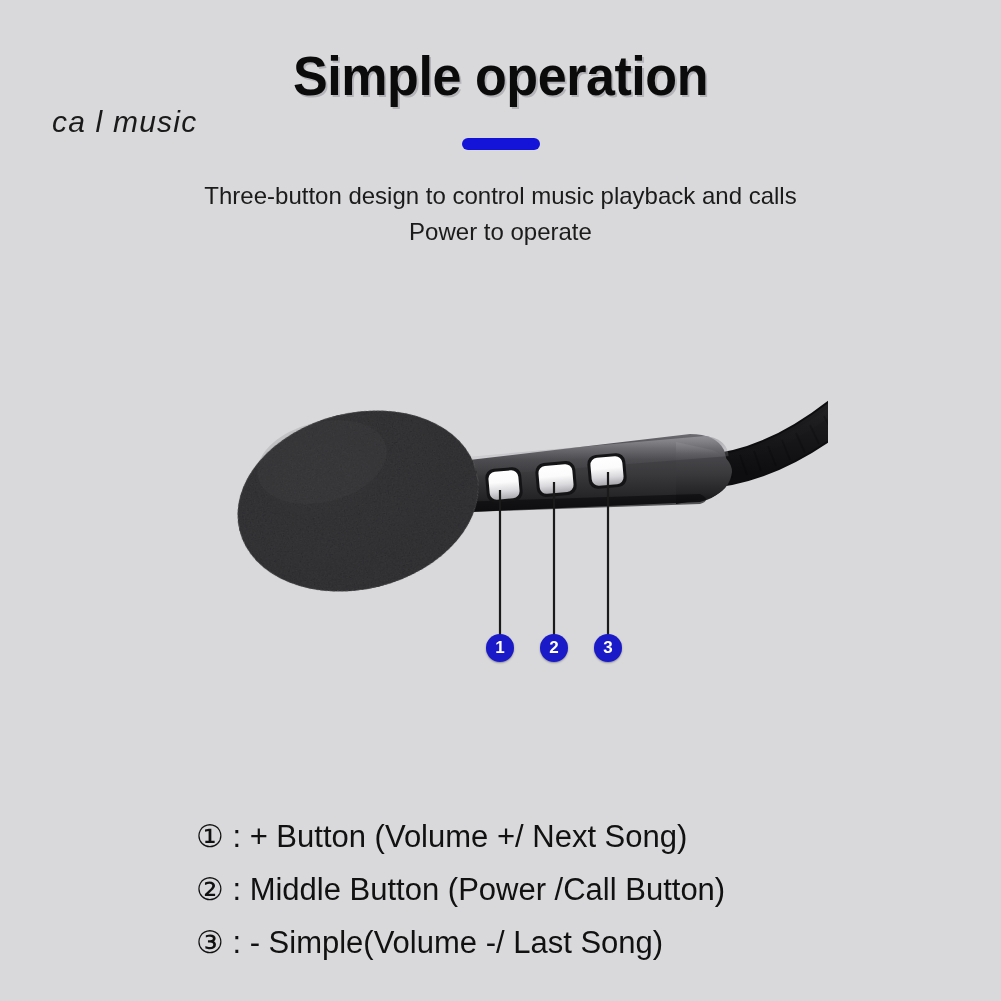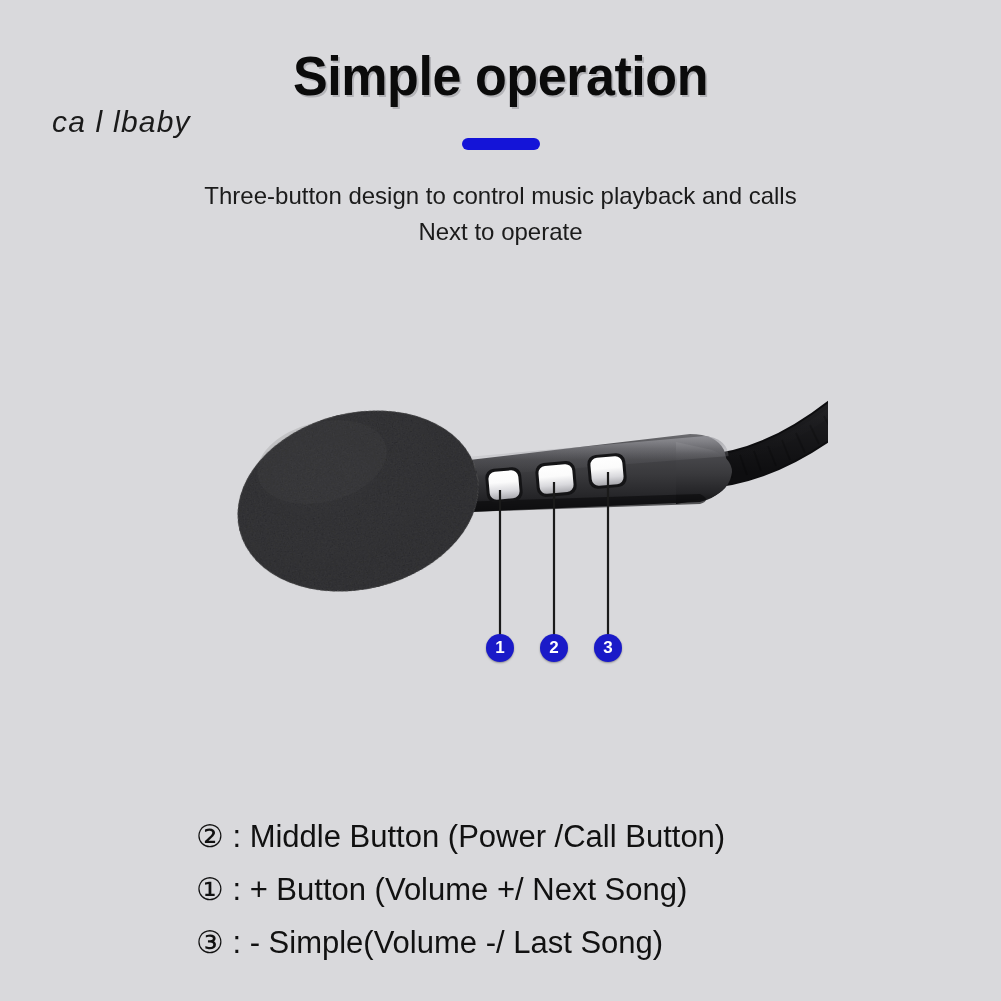--- a/index.html
+++ b/index.html
@@ -131,27 +131,27 @@
     color: #111111;
   }
 </style>
 </head>
 <body>
 
 <div id="stage">
 
   <div id="page-title">Simple operation</div>
 
-  <div id="brand-wordmark">ca l lbaby</div>
+  <div id="brand-wordmark">ca l music</div>
 
   <div id="accent-bar"></div>
 
   <div id="subtitle">
     <span class="sub-line">Three-button design to control music playback and calls</span>
-    <span class="sub-line">Next to operate</span>
+    <span class="sub-line">Power to operate</span>
   </div>
 
   <div id="product-photo">
     <svg width="1001" height="500" viewBox="0 0 1001 500" xmlns="http://www.w3.org/2000/svg">
       <defs>
 
         <filter id="foamTexture" x="-20%" y="-20%" width="140%" height="140%">
           <feTurbulence type="fractalNoise" baseFrequency="0.85" numOctaves="4" seed="7" result="noise"></feTurbulence>
           <feColorMatrix in="noise" type="saturate" values="0" result="grey"></feColorMatrix>
           <feComponentTransfer in="grey" result="bumps">
@@ -276,23 +276,23 @@
       </g>
     </svg>
   </div>
 
   <div class="callout-badge" id="callout-badge-1">1</div>
   <div class="callout-badge" id="callout-badge-2">2</div>
   <div class="callout-badge" id="callout-badge-3">3</div>
 
   <div id="legend">
     <div class="legend-row">
-      <span class="legend-marker">②</span><span class="legend-text"> : Middle Button (Power /Call Button)</span>
+      <span class="legend-marker">①</span><span class="legend-text"> : + Button (Volume +/ Next Song)</span>
     </div>
     <div class="legend-row">
-      <span class="legend-marker">①</span><span class="legend-text"> : + Button (Volume +/ Next Song)</span>
+      <span class="legend-marker">②</span><span class="legend-text"> : Middle Button (Power /Call Button)</span>
     </div>
     <div class="legend-row">
       <span class="legend-marker">③</span><span class="legend-text"> : - Simple(Volume -/ Last Song)</span>
     </div>
   </div>
 
 </div>
 
 </body></html>

